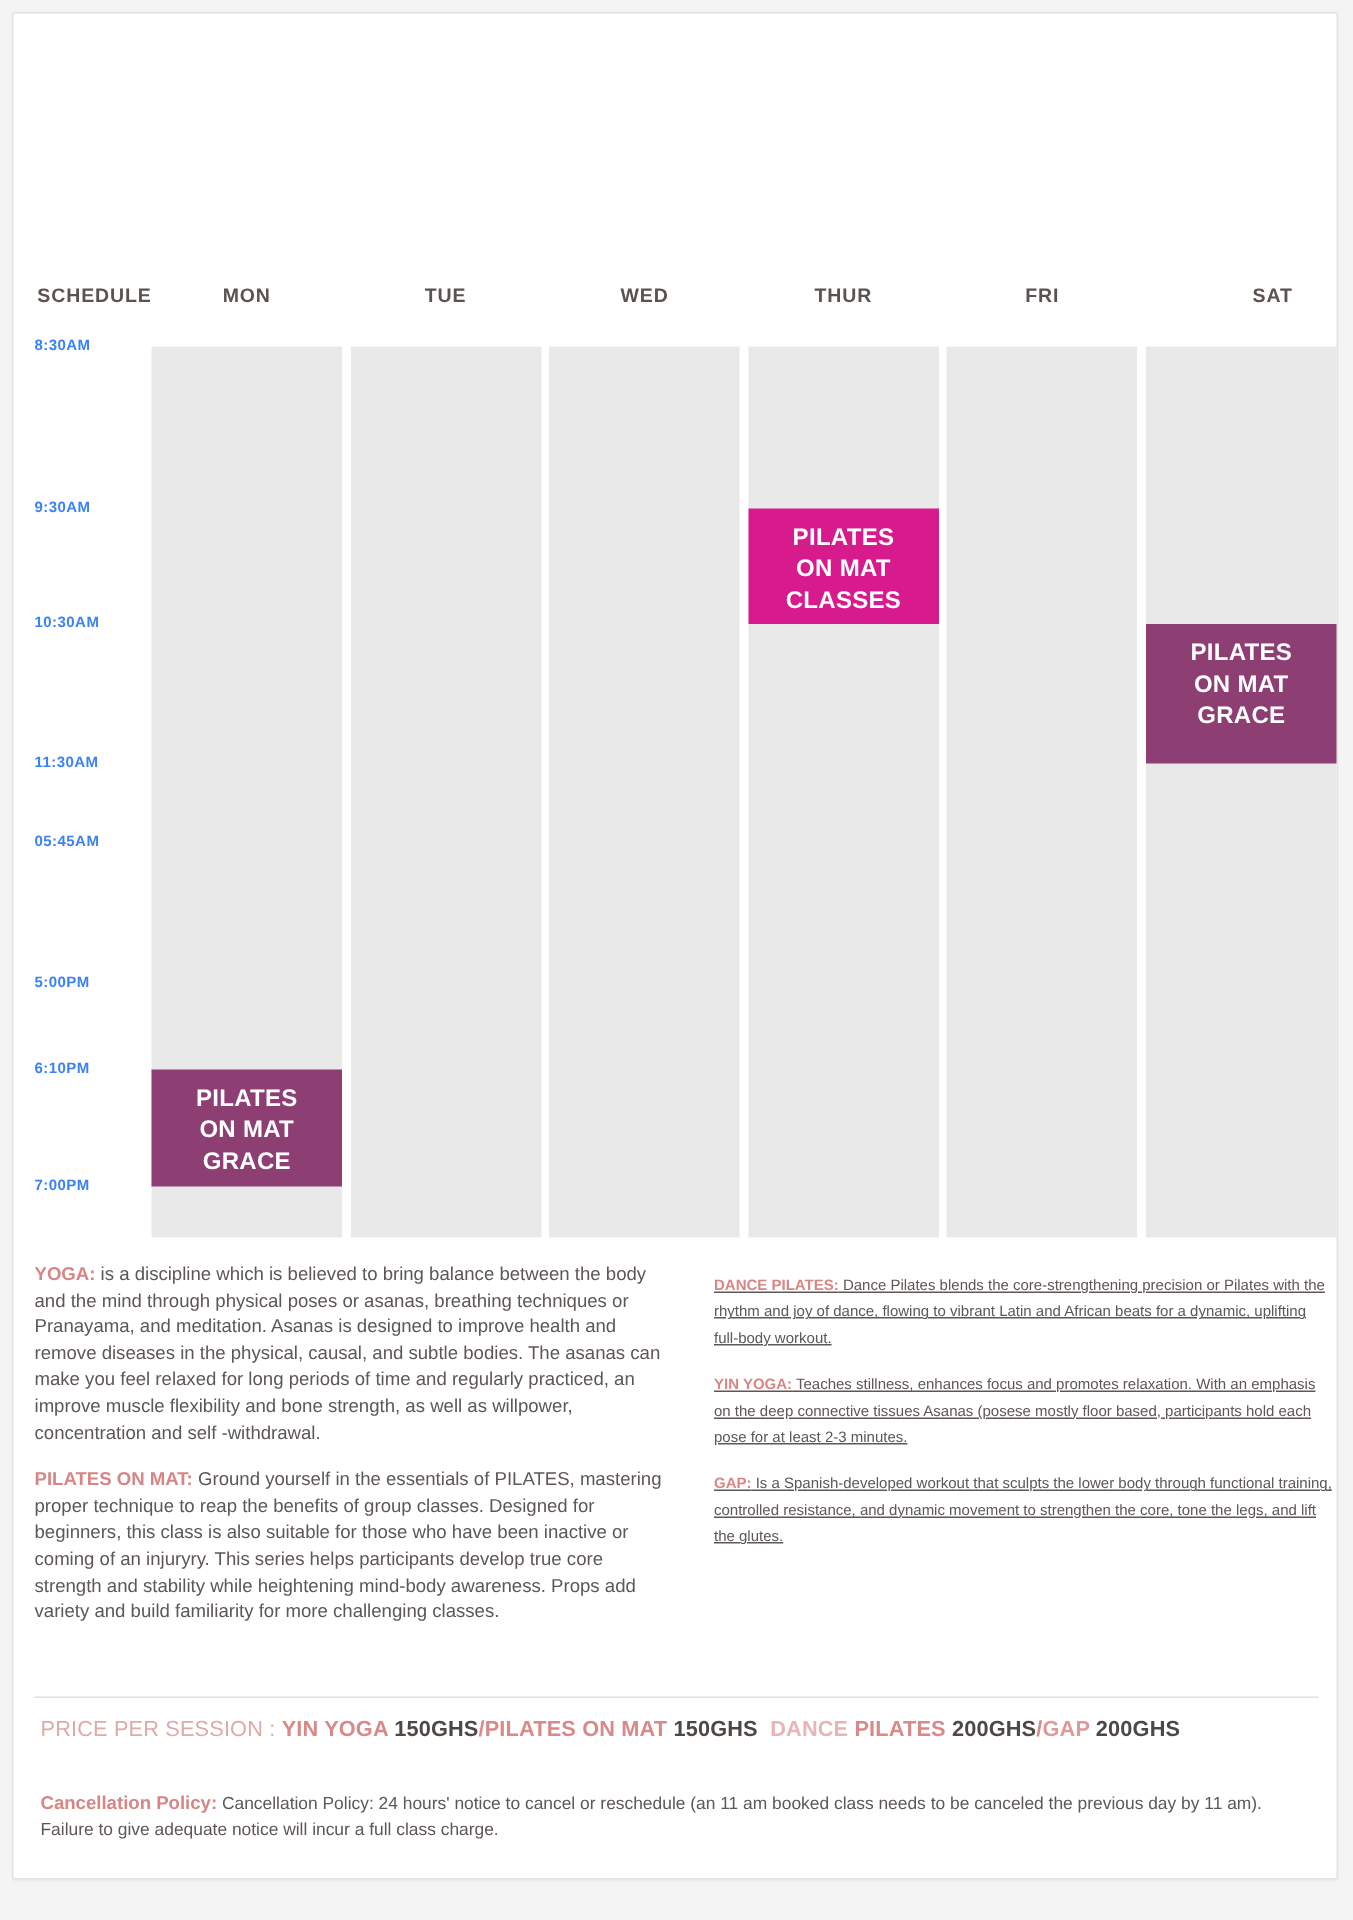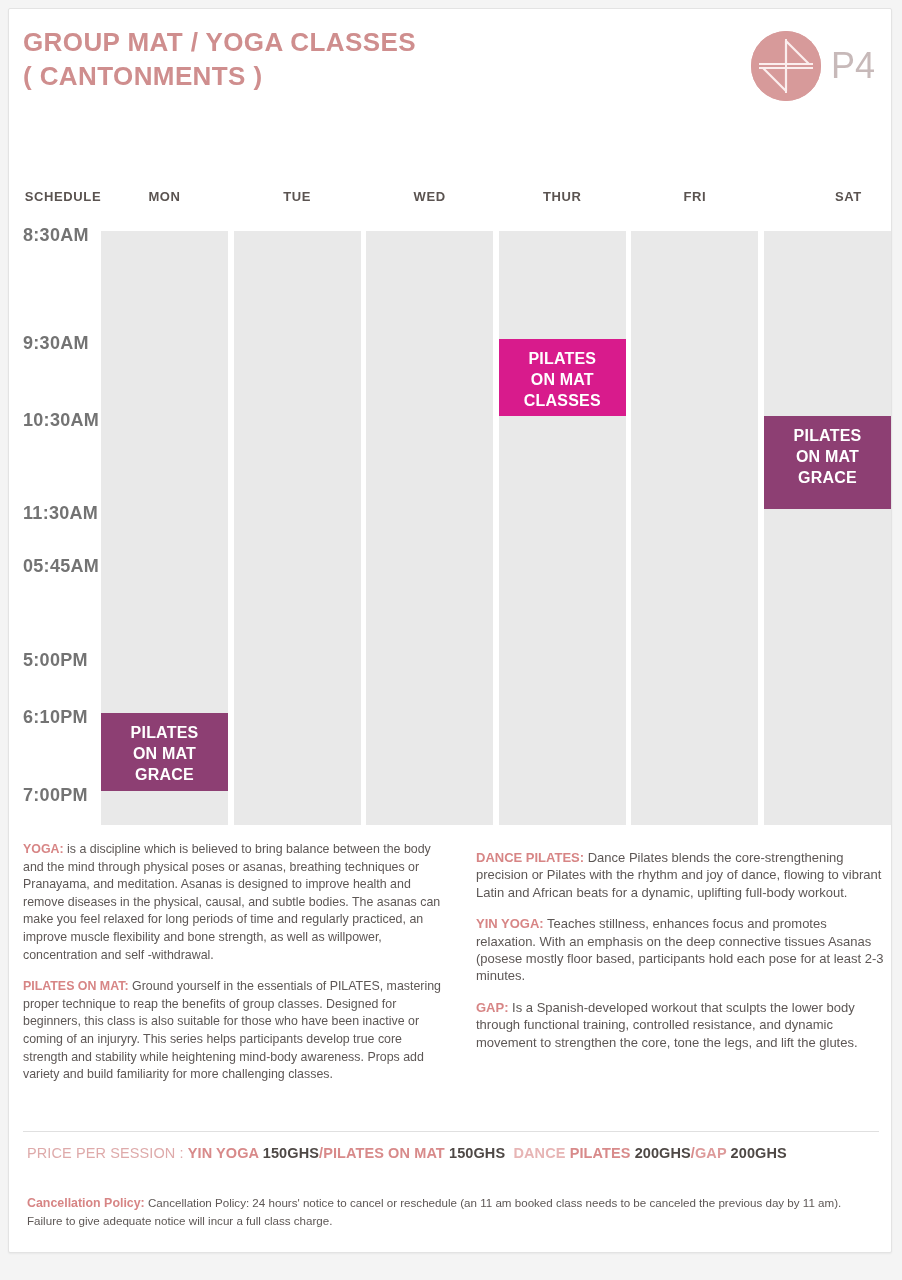--- a/index.html
+++ b/index.html
@@ -103,23 +103,23 @@
     position: absolute;
     top: 0;
     width: 127px;
     height: 594px;
     background: #e9e9e9;
   }
   .timelabel {
     position: absolute;
     left: 0;
     width: 84px;
-    font-size: 18px;
-    font-weight: bold;
-    color: #737373;
+    font-size: 10px;
+    font-weight: bold;
+    color: #3b82f6;
     letter-spacing: 0.3px;
   }
   .class-block {
     position: absolute;
     width: 127px;
     color: #ffffff;
     text-align: center;
     box-sizing: border-box;
     padding-top: 9px;
     font-weight: bold;
@@ -146,21 +146,21 @@
     top: 840px;
     width: 412px;
   }
   .para {
     font-family: "Liberation Sans", sans-serif;
     font-size: 12.4px;
     line-height: 17.6px;
     color: #5d5755;
     margin-bottom: 14px;
   }
-  .desc-right .para { font-size: 13px; line-height: 17.4px; }
+  .desc-right .para { font-size: 10px; line-height: 17.4px; text-decoration: underline; }
   .term {
     color: #d78585;
     font-weight: bold;
   }
 
   
   .divider {
     position: absolute;
     left: 14px;
     top: 1122px;
@@ -193,39 +193,20 @@
     color: #5d5755;
   }
   .cancel-term { color: #d78585; font-weight: bold; font-size: 12.4px; }
 </style>
 </head>
 <body>
 
 <div id="page">
   <div class="card">
 
-    <div class="header">
-      <div class="title-block">
-        <div class="title-line">GROUP MAT / YOGA CLASSES</div>
-        <div class="title-line">( CANTONMENTS )</div>
-      </div>
-      <div class="brand">
-        <div class="brand-mark">
-          <svg width="70" height="70" viewBox="0 0 70 70" aria-hidden="true">
-            <circle cx="35" cy="35" r="35" fill="#d79a9a"></circle>
-            <path d="M35 10 L35 33 L58 33 Z" fill="none" stroke="#fbeeee" stroke-width="2.2" stroke-linejoin="round"></path>
-            <path d="M35 60 L35 37 L12 37 Z" fill="none" stroke="#fbeeee" stroke-width="2.2" stroke-linejoin="round"></path>
-            <line x1="8" y1="33" x2="62" y2="33" stroke="#fbeeee" stroke-width="2"></line>
-            <line x1="8" y1="37" x2="62" y2="37" stroke="#fbeeee" stroke-width="2"></line>
-            <line x1="35" y1="8" x2="35" y2="62" stroke="#fbeeee" stroke-width="2"></line>
-          </svg>
-        </div>
-        <div class="brand-text">P4</div>
-      </div>
-    </div>
 
     <div class="sched">
       <div class="day-head schedule-label">SCHEDULE</div>
       <div id="day-headers">
           <div class="day-head" style="left: 78px; width: 127px;">MON</div>
           <div class="day-head" style="left: 210.6px; width: 127px;">TUE</div>
           <div class="day-head" style="left: 343.2px; width: 127px;">WED</div>
           <div class="day-head" style="left: 475.8px; width: 127px;">THUR</div>
           <div class="day-head" style="left: 608.4px; width: 127px;">FRI</div>
           <div class="day-head" style="left: 762px; width: 127px;">SAT</div>

